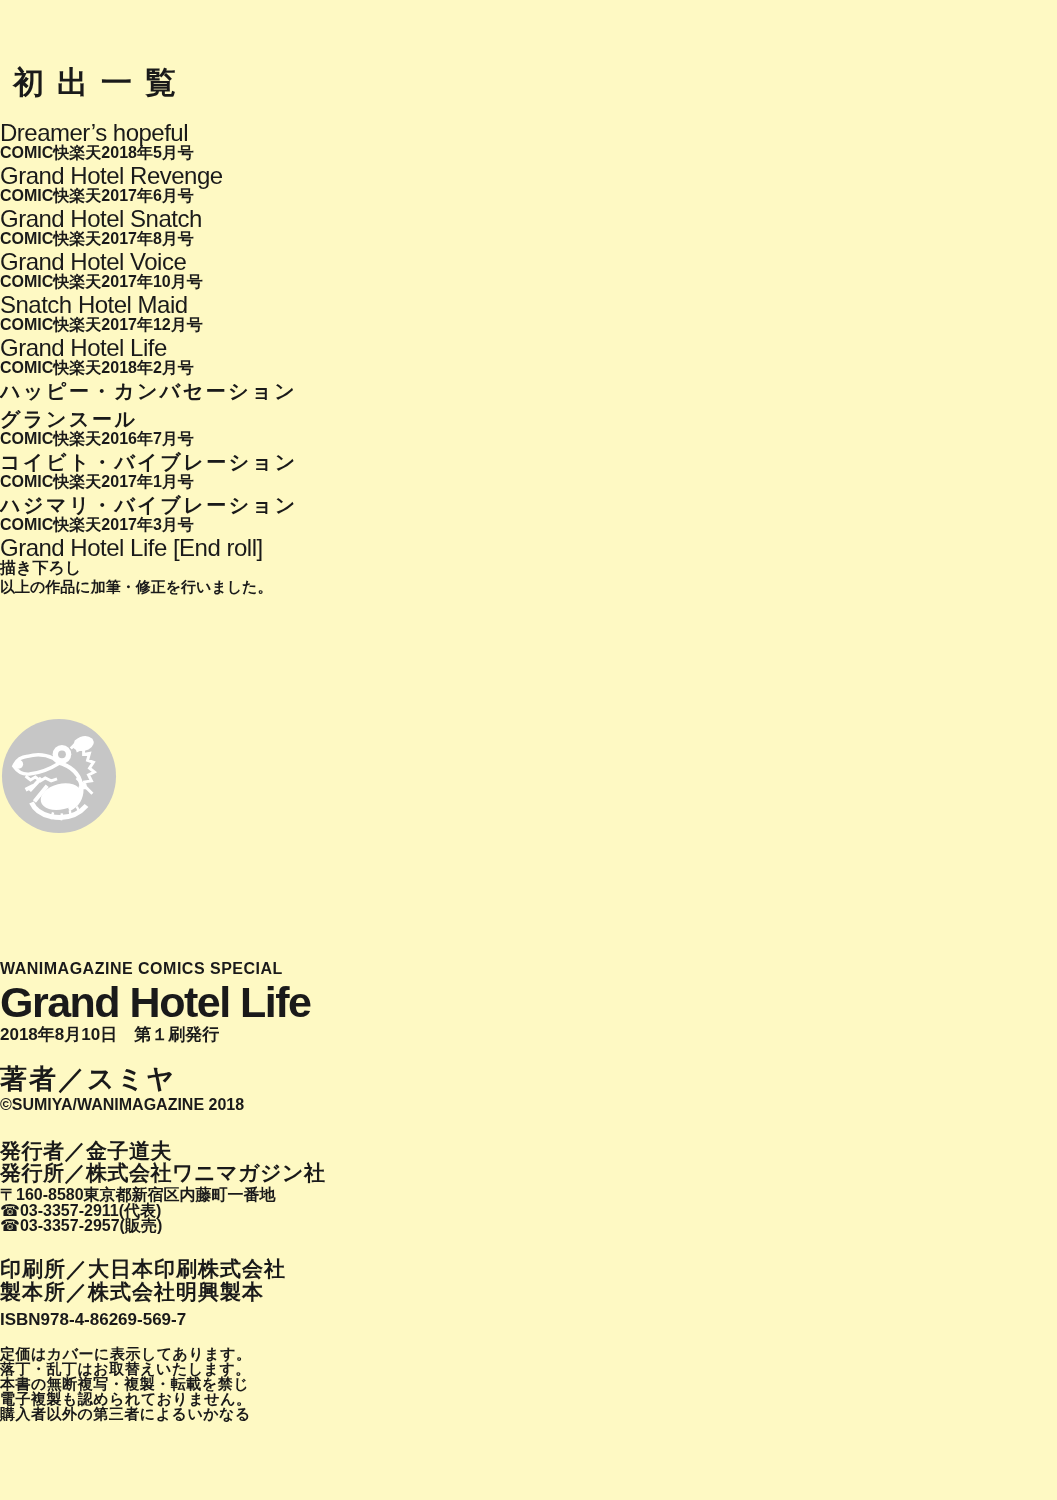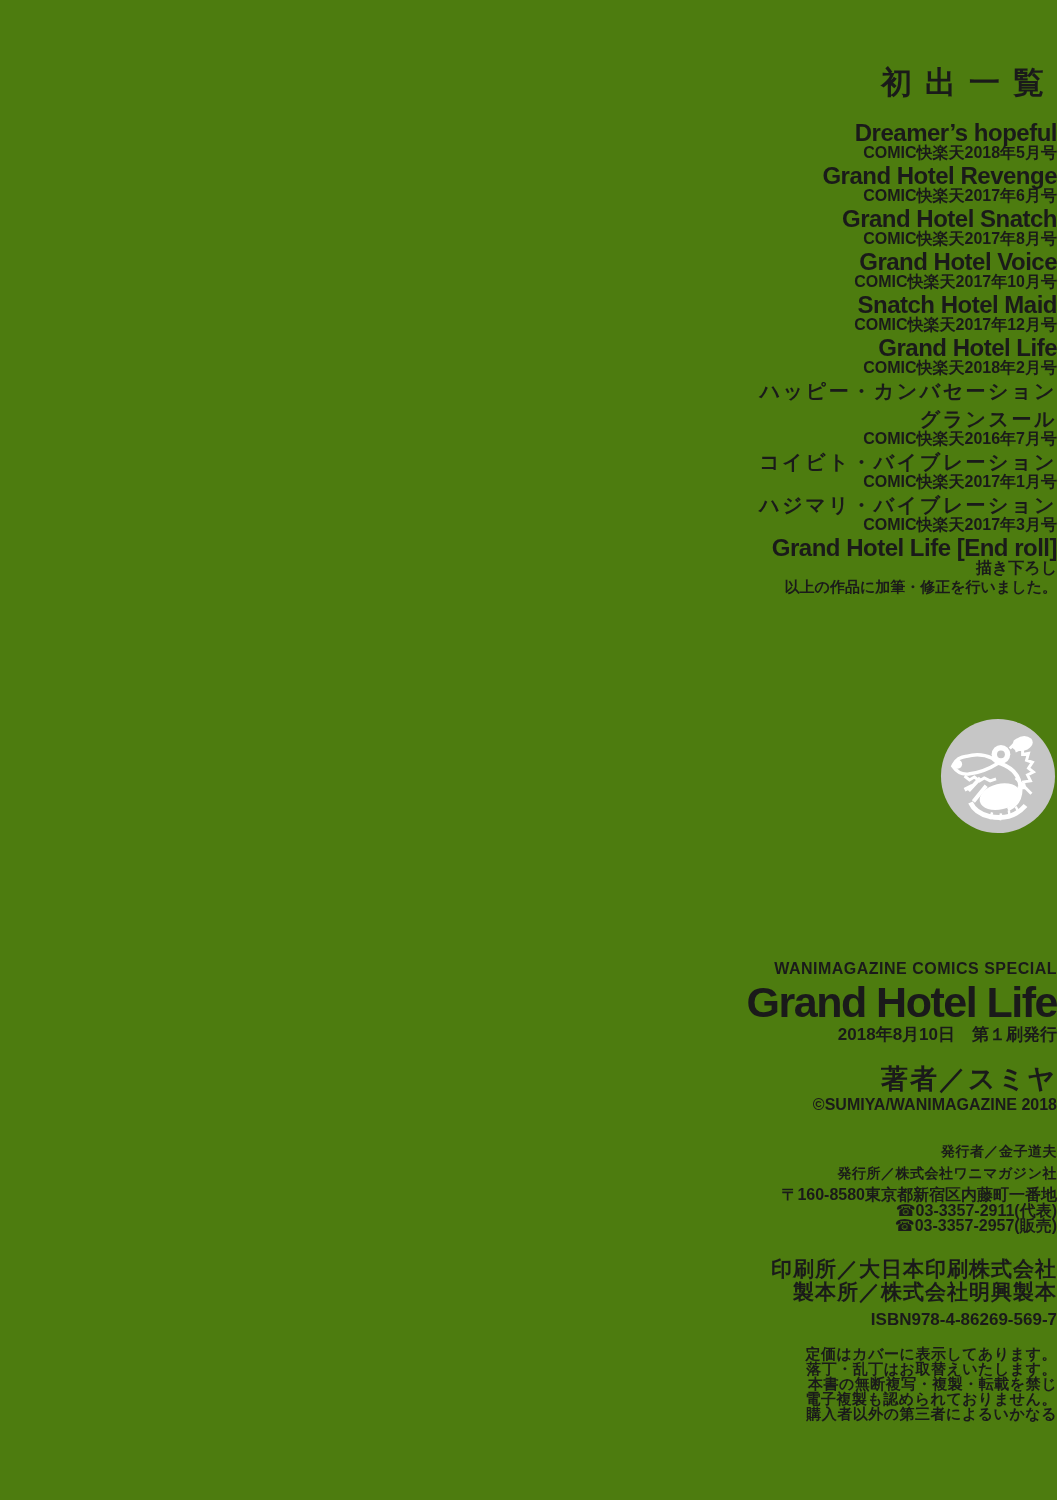--- a/index.html
+++ b/index.html
@@ -1,41 +1,41 @@
 <!DOCTYPE html>
 <html lang="ja"><head>
 <meta charset="utf-8">
 <style>
   html, body { margin: 0; padding: 0; background: #e8e8e8; }
   .page {
     position: relative;
     width: 1057px;
     height: 1500px;
     margin: 0 auto;
-    background: #4d7c0f;
+    background: #fef9c3;
     color: #1a1a1a;
     font-family: "Liberation Sans", "DejaVu Sans", sans-serif;
     overflow: hidden;
-    text-align: right;
+    text-align: left;
   }
   
   .pub-section { padding-top: 66px; }
   .pub-title {
     font-size: 31px;
     font-weight: 700;
     letter-spacing: 13px;
     text-indent: 13px; 
     line-height: 34px;
     margin: 0 0 21px 0;
   }
   .work { margin-bottom: 4px; }
   .work-title {
     font-size: 24px;
     line-height: 24px;
-    font-weight: 700;
+    font-weight: 400;
     letter-spacing: -0.5px;
   }
   .work-title.ja {
     font-size: 20px;
     letter-spacing: 2.5px;
     font-weight: 700;
   }
   .work-source {
     font-size: 16px;
     line-height: 15px;
@@ -79,21 +79,21 @@
     margin-top: 23px;
   }
   .colophon-copyright {
     font-size: 16px;
     font-weight: 700;
     line-height: 16px;
     margin-top: 4px;
   }
   .publisher-block { margin-top: 27px; }
   .publisher-line {
-    font-size: 14px;
+    font-size: 21px;
     font-weight: 600;
     line-height: 22px;
     letter-spacing: 0.5px;
   }
   .publisher-detail {
     font-size: 16px;
     font-weight: 600;
     line-height: 15.5px;
   }
   .publisher-detail.first { margin-top: 3px; }

